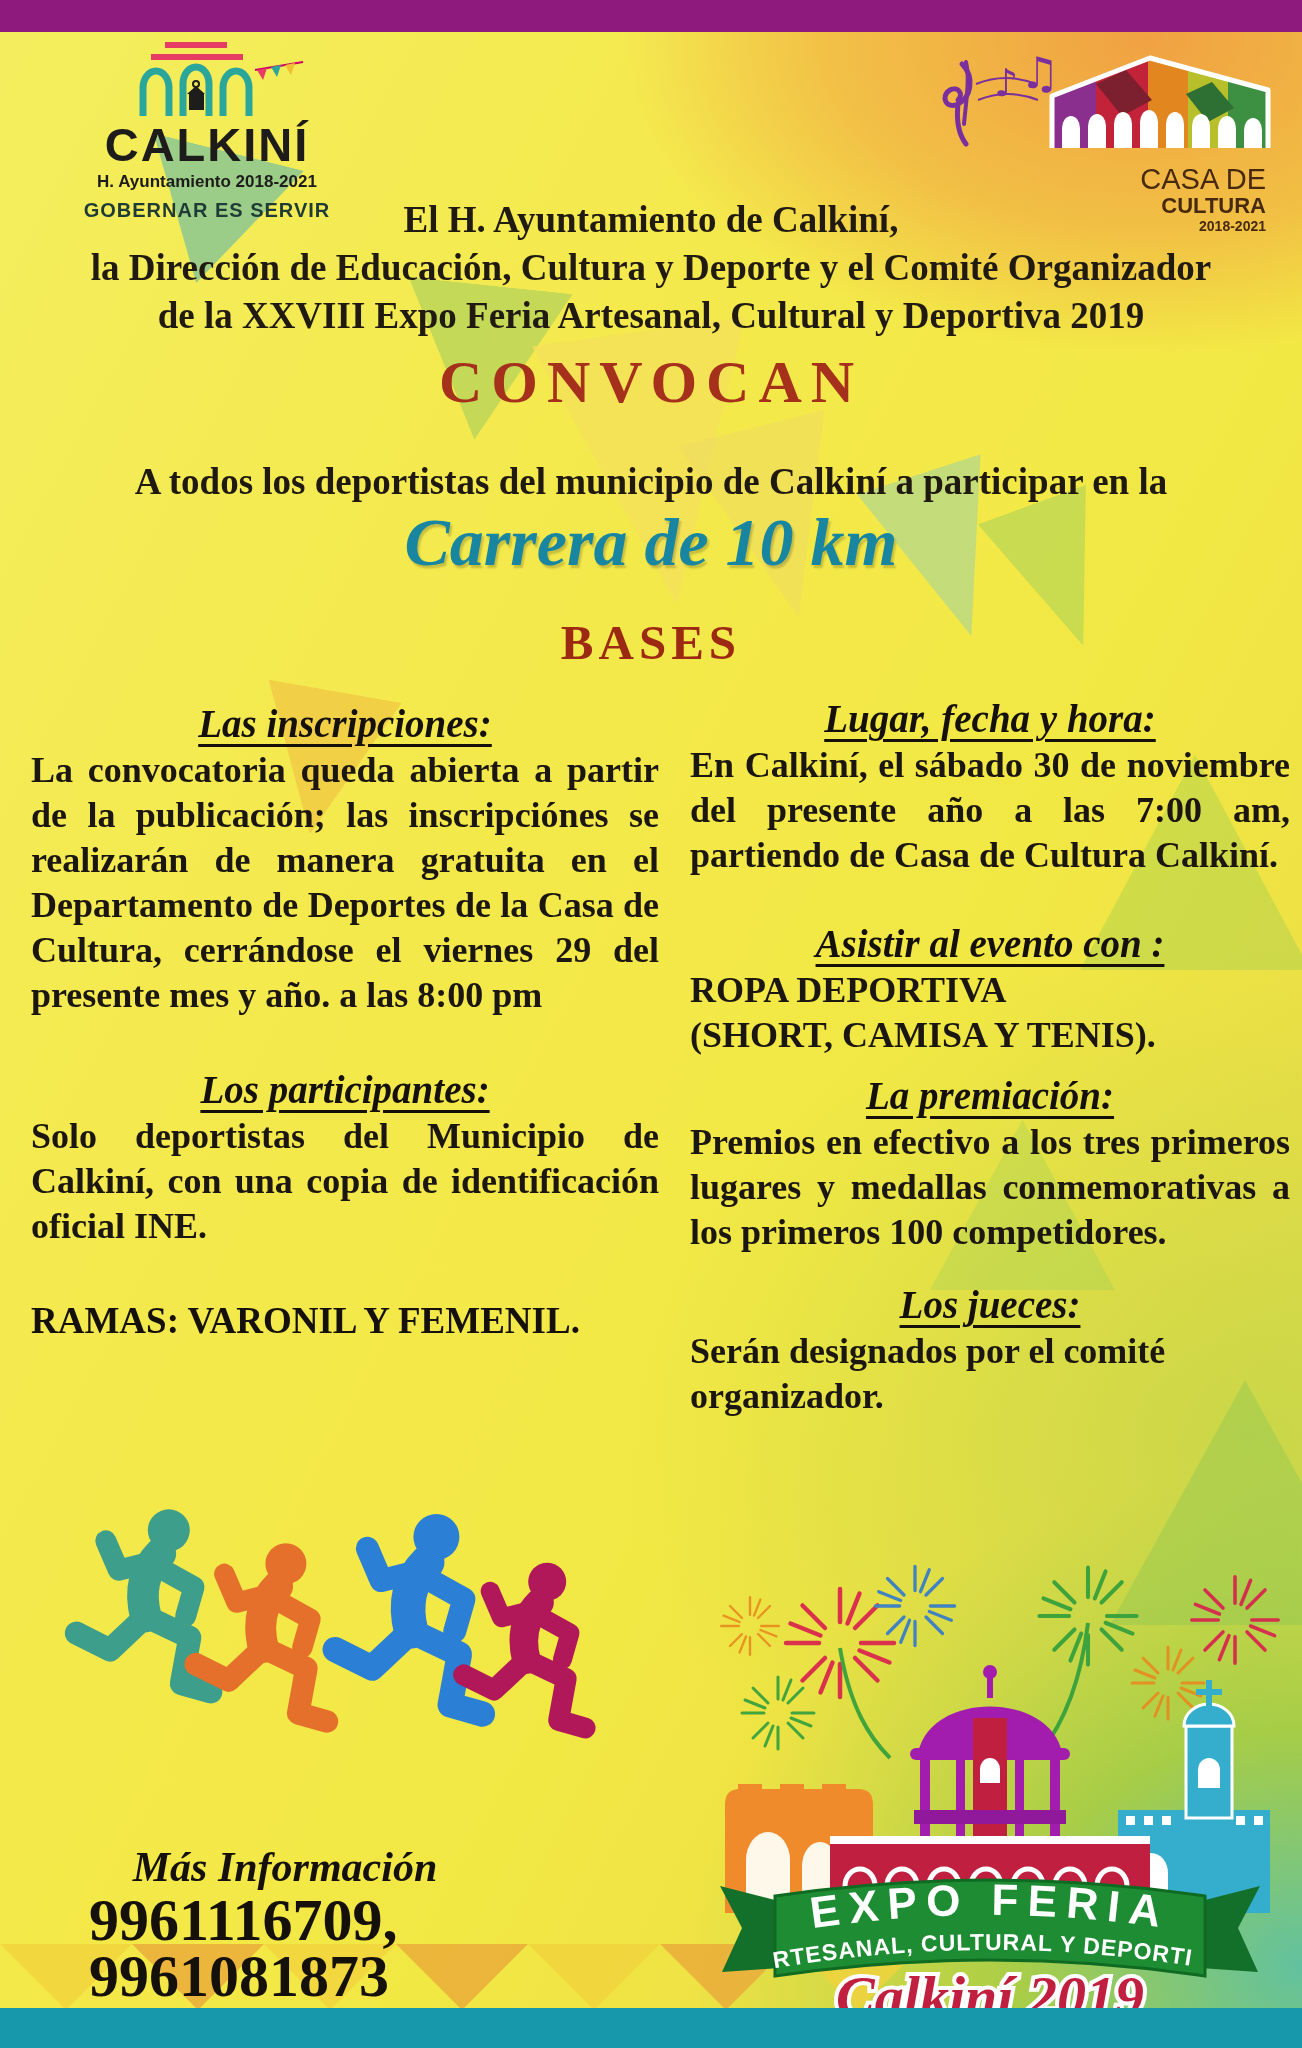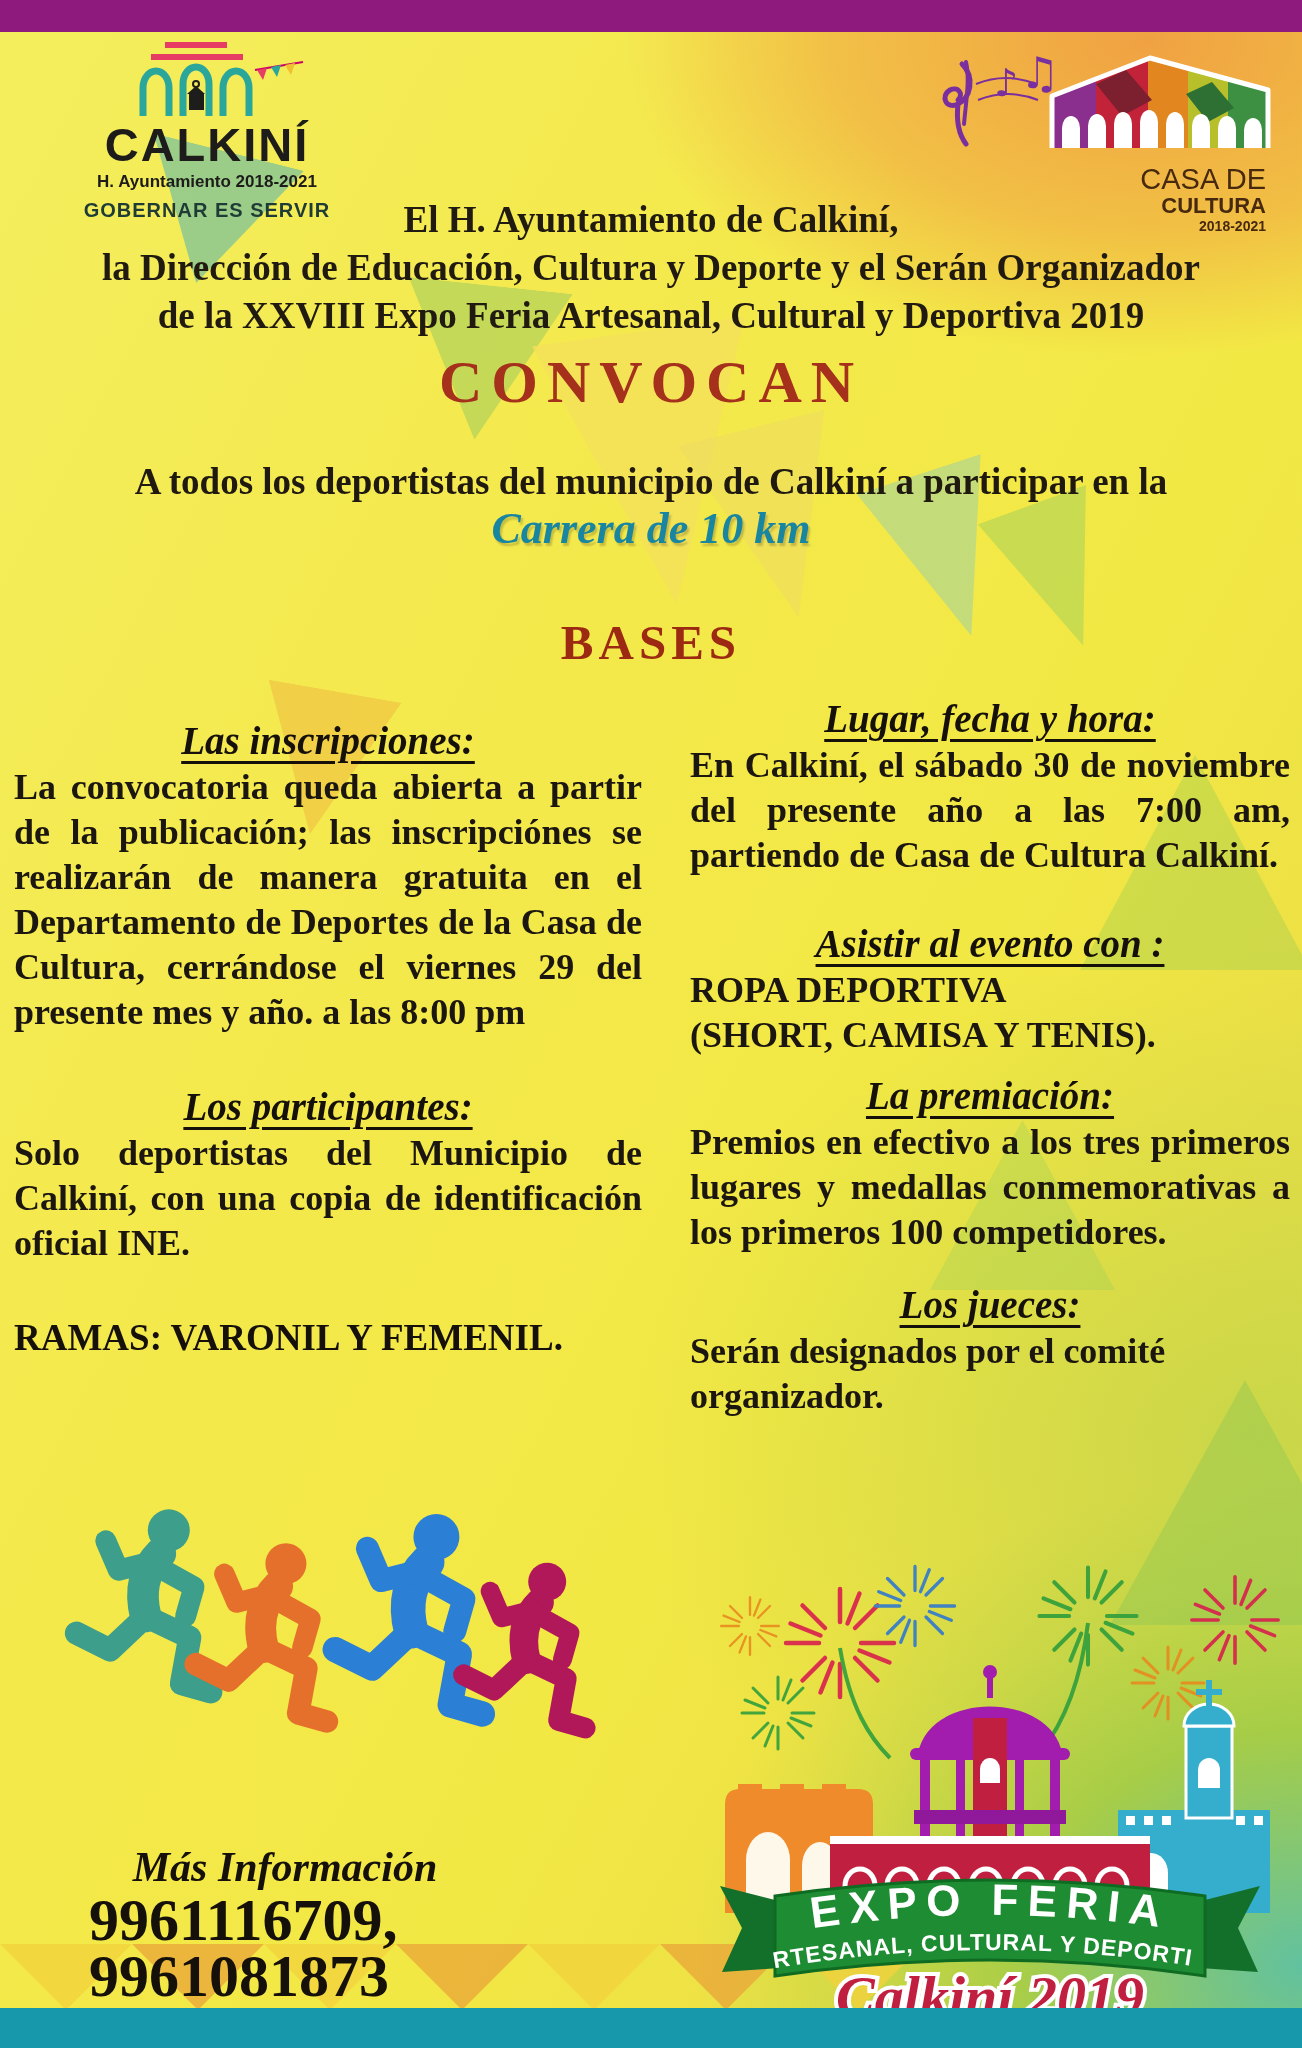--- a/index.html
+++ b/index.html
@@ -26,25 +26,25 @@
 
   .casa{right:26px;top:44px;width:340px;z-index:2;font-family:"Liberation Sans",sans-serif;text-align:right;}
   .casa-l1{font-size:29px;font-weight:400;color:#47290f;line-height:30px;padding-right:10px;}
   .casa-l2{font-size:22px;font-weight:bold;color:#47290f;line-height:24px;padding-right:10px;}
   .casa-l3{font-size:14px;font-weight:800;color:#47290f;line-height:17px;padding-right:10px;}
 
   .center-line{left:0;width:1302px;text-align:center;white-space:nowrap;z-index:2;}
   .intro{top:196px;font-size:37px;font-weight:bold;line-height:48px;color:#211a10;}
   .convocan{top:348px;font-size:60px;font-weight:bold;letter-spacing:9px;color:#a5311d;}
   .callout{top:460px;font-size:37px;font-weight:bold;color:#1f1910;}
-  .carrera{top:503px;font-size:44px;font-weight:bold;font-style:italic;color:#1886a0;text-shadow:2px 3px 2px rgba(60,60,20,.25);}
+  .carrera{top:503px;font-size:68px;font-weight:bold;font-style:italic;color:#1886a0;text-shadow:2px 3px 2px rgba(60,60,20,.25);}
   .bases{top:614px;font-size:49px;font-weight:bold;letter-spacing:5px;color:#9c2912;}
 
   .col{z-index:2;}
-  .left-col{left:14px;top:700px;width:628px;margin-top:17px;}
+  .left-col{left:31px;top:700px;width:628px;}
   .right-col{left:690px;top:695px;width:600px;}
   .sec-title{display:block;text-align:center;font-size:39px;font-weight:bold;font-style:italic;
     text-decoration:underline;text-decoration-thickness:3px;text-underline-offset:7px;line-height:48px;color:#15100a;}
   .body-j{font-size:36px;font-weight:bold;line-height:45px;text-align:justify;color:#1c1610;}
   .body-l{font-size:36px;font-weight:bold;line-height:45px;text-align:left;color:#1c1610;}
   .gap48{margin-top:48px;} .gap42{margin-top:42px;} .gap18{margin-top:14px;} .gap44{margin-top:26px;}
   .ramas{margin-top:50px;font-size:37px;font-weight:bold;text-align:left;color:#15100a;}
 
   .runners{left:55px;top:1485px;z-index:2;}
   .info{left:85px;top:1842px;width:400px;z-index:2;}
@@ -147,21 +147,21 @@
         </g>
       </g>
     </svg>
     <div class="casa-l1">CASA DE</div>
     <div class="casa-l2">CULTURA</div>
     <div class="casa-l3">2018-2021</div>
   </div>
 
   <div class="abs center-line intro">
     <div>El H. Ayuntamiento de Calkiní,</div>
-    <div>la Dirección de Educación, Cultura y Deporte y el Serán Organizador</div>
+    <div>la Dirección de Educación, Cultura y Deporte y el Comité Organizador</div>
     <div>de la XXVIII Expo Feria Artesanal, Cultural y Deportiva 2019</div>
   </div>
   <div class="abs center-line convocan">CONVOCAN</div>
   <div class="abs center-line callout">A todos los deportistas del municipio de Calkiní a participar en la</div>
   <div class="abs center-line carrera">Carrera de 10 km</div>
   <div class="abs center-line bases">BASES</div>
 
   <div class="abs col left-col">
     <span class="sec-title">Las inscripciones:</span>
     <div class="body-j">La convocatoria queda abierta a partir de la publicación; las inscripciónes se realizarán de manera gratuita en el Departamento de Deportes de la Casa de Cultura, cerrándose el viernes 29 del presente mes y año. a las 8:00 pm</div>

